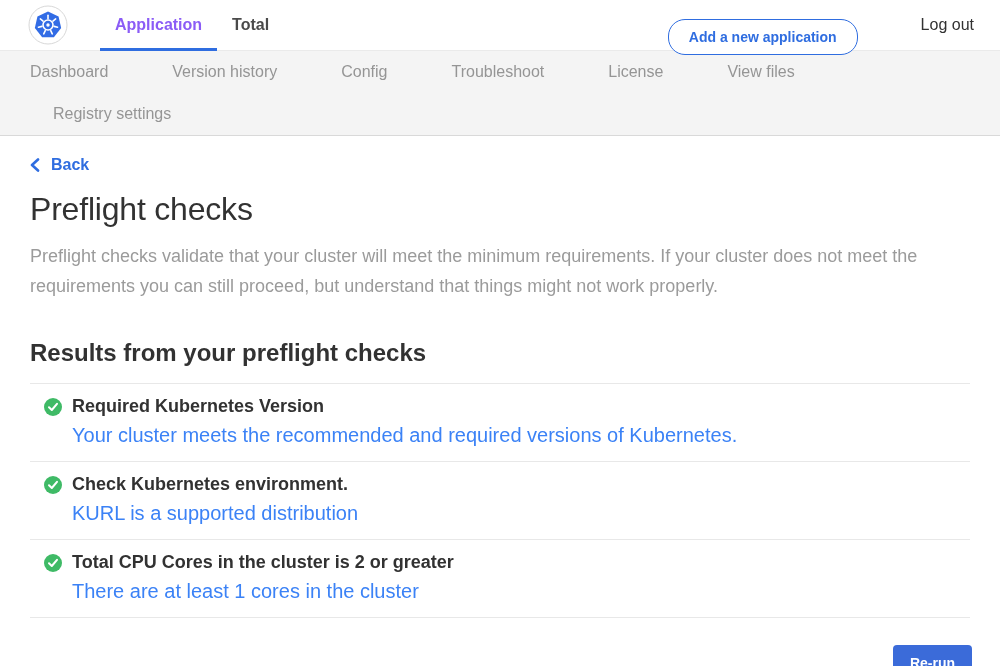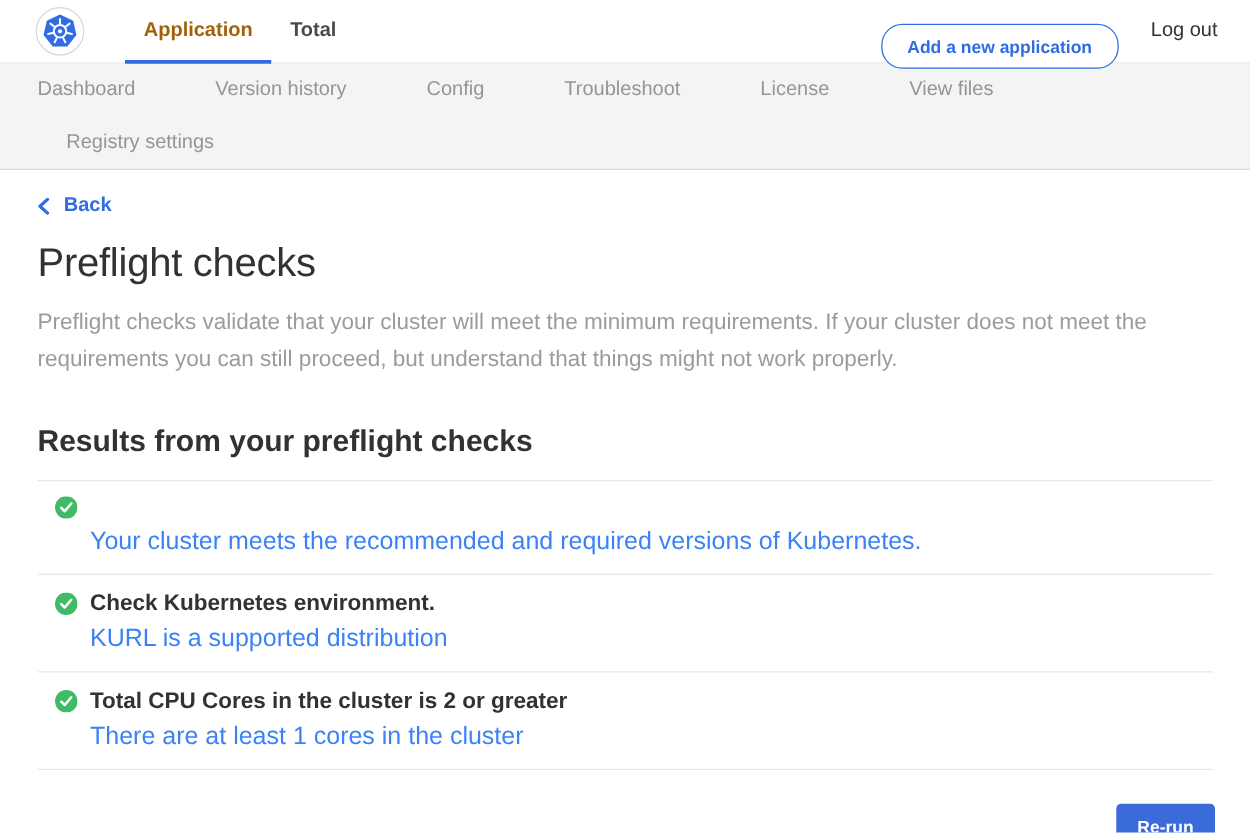--- a/index.html
+++ b/index.html
@@ -6,29 +6,29 @@
   html, body { width: 1000px; height: 666px; overflow: hidden; background: #ffffff;
     font-family: "Liberation Sans", sans-serif; -webkit-font-smoothing: antialiased; }
 
   
   .navbar { height: 51px; display: flex; align-items: stretch; padding: 0 26px 0 28px;
     background: #fff; border-bottom: 1px solid #eaeaea; }
   .logo-wrap { display: flex; align-items: center; margin-right: 32px; }
   .nav-tabs { display: flex; align-items: stretch; }
   .nav-tab { display: flex; align-items: center; padding: 0 15px; font-size: 16px;
     font-weight: 700; color: #4a4a4a; position: relative; cursor: pointer; }
-  .nav-tab.active { color: #a16207; }
+  .nav-tab.active { color: #8b5cf6; }
   .nav-tab.active::after { content: ""; position: absolute; left: 0; right: 0; bottom: -1px;
     height: 3px; background: #2f6de0; }
   .nav-spacer { flex: 1; }
   .nav-right { display: flex; align-items: center; }
   .add-app-btn { border: 1px solid #2f6de0; color: #2f6de0; background: #fff;
     font-family: "Liberation Sans", sans-serif; font-size: 14px; font-weight: 700;
     border-radius: 17px; padding: 9px 20px; margin-right: 26px; cursor: pointer; margin-top: 24px; }
-  .logout { font-size: 16px; color: #323232; cursor: pointer; }
+  .logout { font-size: 16px; color: #323232; cursor: pointer; margin-left: 37px; }
 
   
   .subnav { background: #f4f4f4; border-bottom: 1px solid #d9d9d9; padding: 0 30px; }
   .subnav ul { list-style: none; display: flex; flex-wrap: wrap; }
   .subnav li { font-size: 16px; color: #959595; line-height: 42px; margin-right: 64px;
     cursor: pointer; white-space: nowrap; }
   .subnav li.row2 { margin-left: 23px; text-align: right; }
   .subnav .break { flex-basis: 100%; height: 0; margin: 0; }
 
   
@@ -130,20 +130,21 @@
   <ul class="check-list">
 
     <li class="check-item">
       <div class="check-title-row">
         <span class="check-icon">
           <svg width="18" height="18" viewBox="0 0 18 18">
             <circle cx="9" cy="9" r="9" fill="#3fba66"></circle>
             <polyline points="5,9.3 7.8,12 13,5.8" fill="none" stroke="#ffffff" stroke-width="2" stroke-linecap="round" stroke-linejoin="round"></polyline>
           </svg>
         </span>
+        <span class="check-title">Required Kubernetes Version</span>
       </div>
       <div class="check-message">Your cluster meets the recommended and required versions of Kubernetes.</div>
     </li>
 
     <li class="check-item">
       <div class="check-title-row">
         <span class="check-icon">
           <svg width="18" height="18" viewBox="0 0 18 18">
             <circle cx="9" cy="9" r="9" fill="#3fba66"></circle>
             <polyline points="5,9.3 7.8,12 13,5.8" fill="none" stroke="#ffffff" stroke-width="2" stroke-linecap="round" stroke-linejoin="round"></polyline>

